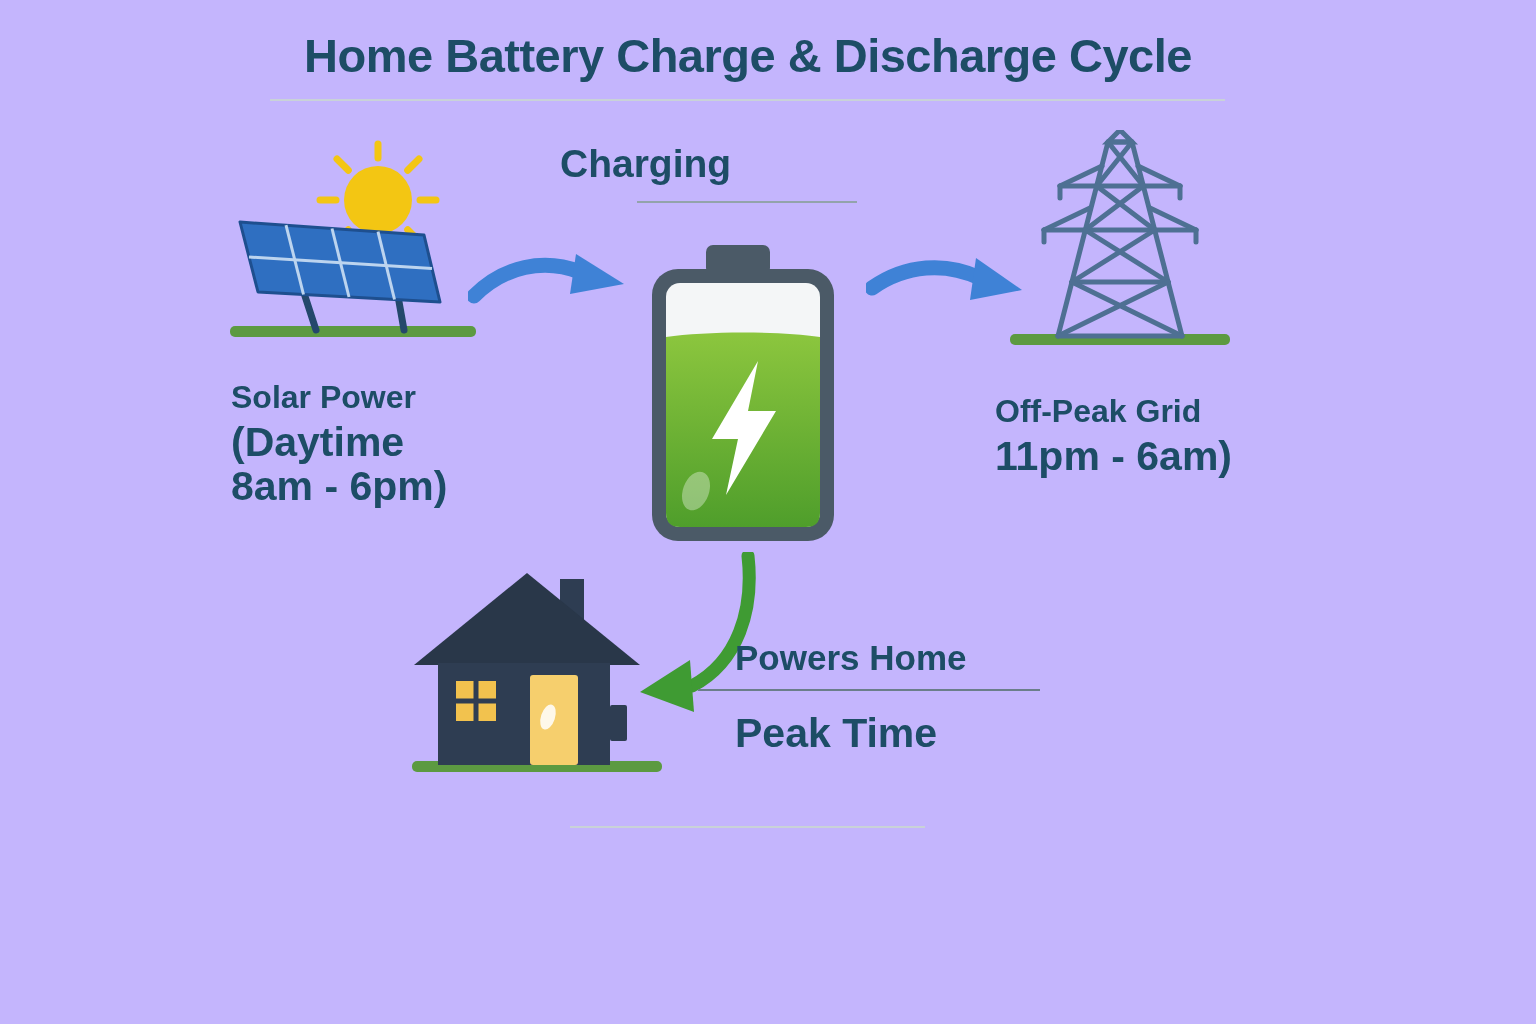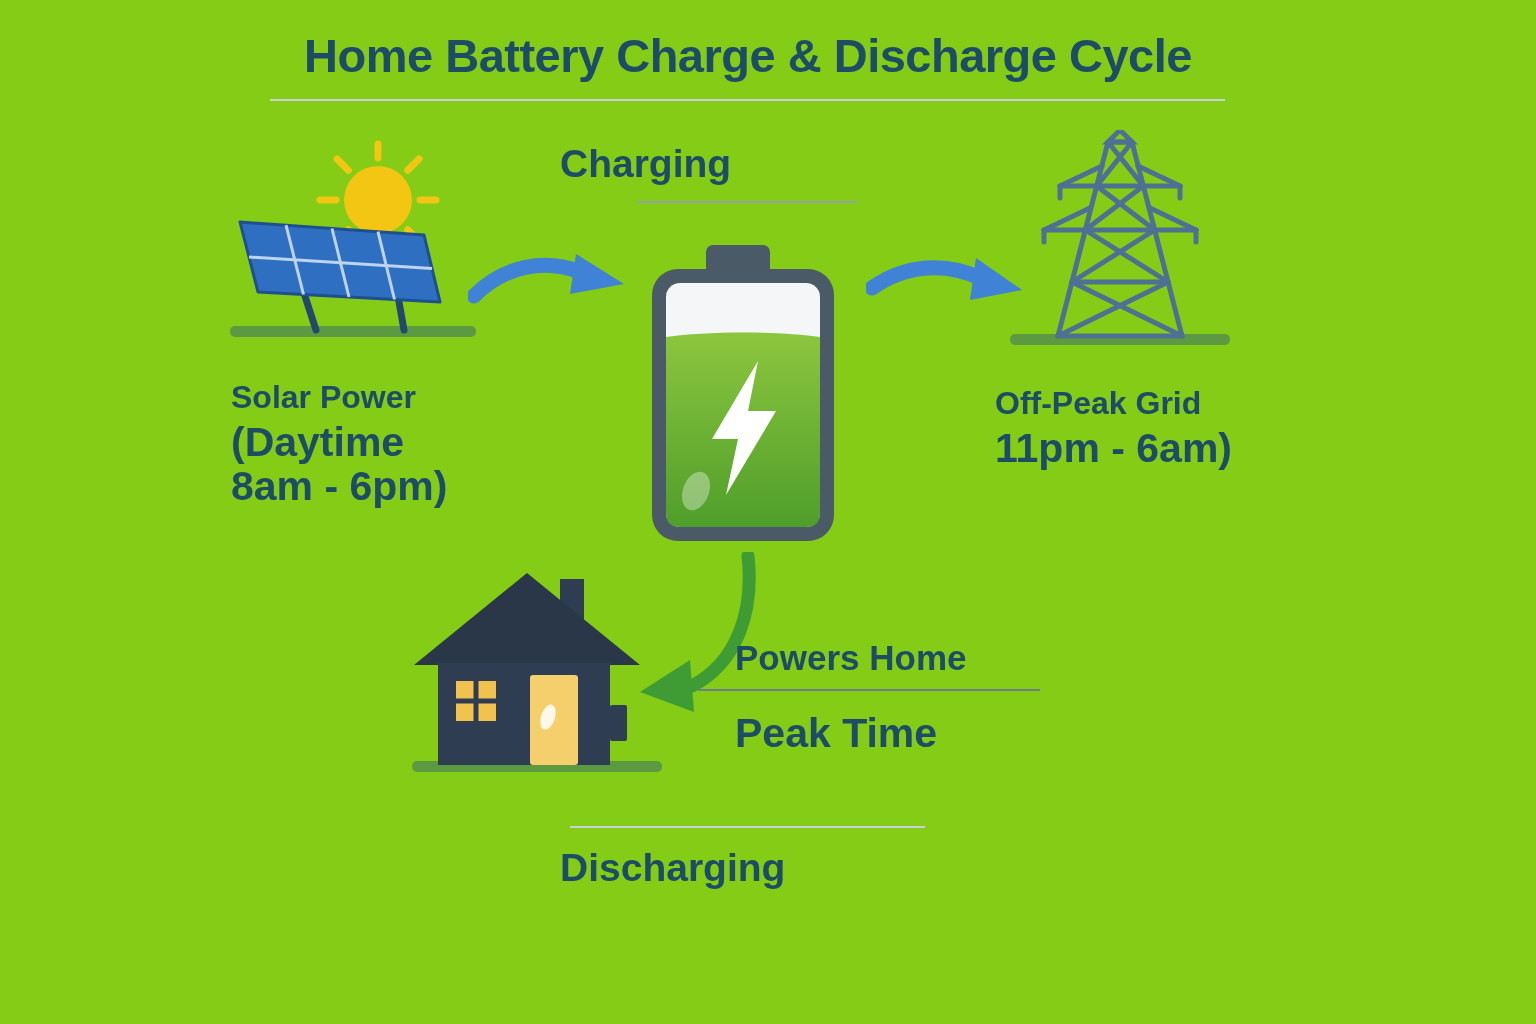--- a/index.html
+++ b/index.html
@@ -1,17 +1,17 @@
 <!DOCTYPE html>
 <html><head>
 <meta charset="utf-8">
 <style>
   html,body{margin:0;padding:0;background:#fff;}
   .canvas{
-    position:relative;width:1536px;height:1024px;background:#84cc16;
+    position:relative;width:1536px;height:1024px;background:#c4b5fd;
     font-family:"Liberation Sans", sans-serif;color:#1d4d66;overflow:hidden;
   }
   .abs{position:absolute;}
   .center{}
   .title{
     top:28px;left:0;width:1496px;font-size:47px;font-weight:700;
     letter-spacing:-0.5px;text-align:center;color:#1d4d66;
   }
   .rule{background:#c9d2d8;height:2px;}
   .rule-dark{background:#6b7e8a;height:2px;}
@@ -106,21 +106,21 @@
       <path d="M34,100 L80,78 M186,100 L140,78"></path>
       <path d="M98,12 L133.3,56 M122,12 L86.7,56"></path>
       <path d="M86.7,56 L144.7,100 M133.3,56 L75.3,100"></path>
       <path d="M75.3,100 L158.1,152 M144.7,100 L61.9,152"></path>
       <path d="M61.9,152 L158.1,152"></path>
       <path d="M61.9,152 L172,206 M158.1,152 L48,206"></path>
       <path d="M48,206 L172,206"></path>
     </g>
   </svg>
 
-  <div class="abs center" style="top:380px;left:995px;width:250px;">
+  <div class="abs center" style="top:388px;left:995px;width:250px;">
     <div class="node-label">Off-Peak Grid</div>
     <div class="node-sub">11pm - 6am)</div>
   </div>
 
   <svg class="abs" style="top:552px;left:638px;" width="135" height="168" viewBox="0 0 135 168">
     <path d="M110,4 C116,58 100,110 54,134" fill="none" stroke="#3f9b33" stroke-width="13" stroke-linecap="round"></path>
     <polygon points="52,108 2,140 56,160" fill="#3f9b33"></polygon>
   </svg>
 
   <svg class="abs" style="top:565px;left:412px;" width="250" height="215" viewBox="0 0 250 215">
@@ -140,15 +140,14 @@
     </g>
   </svg>
 
   <div class="abs powers-label center" style="top:638px;left:735px;width:340px;">Powers Home</div>
   <div class="abs rule-dark" style="top:689px;left:698px;width:342px;"></div>
   <div class="abs center" style="top:700px;left:735px;width:340px;">
     <div class="node-sub" style="line-height:43px;margin-top:12px;">Peak Time</div>
   </div>
 
   <div class="abs rule" style="top:826px;left:570px;width:355px;"></div>
-  <div class="abs stage-label center" style="top:846px;left:560px;width:370px;">Discharging</div>
 
 </div>
 
 </body></html>

